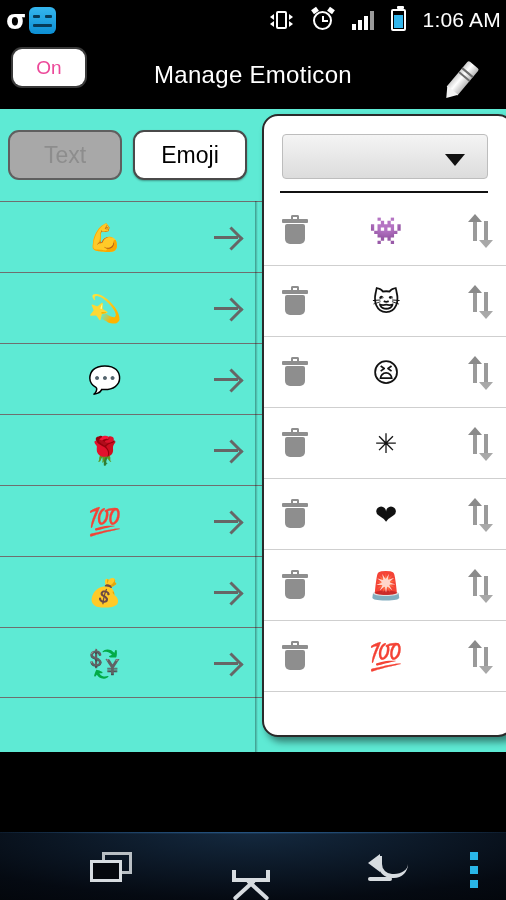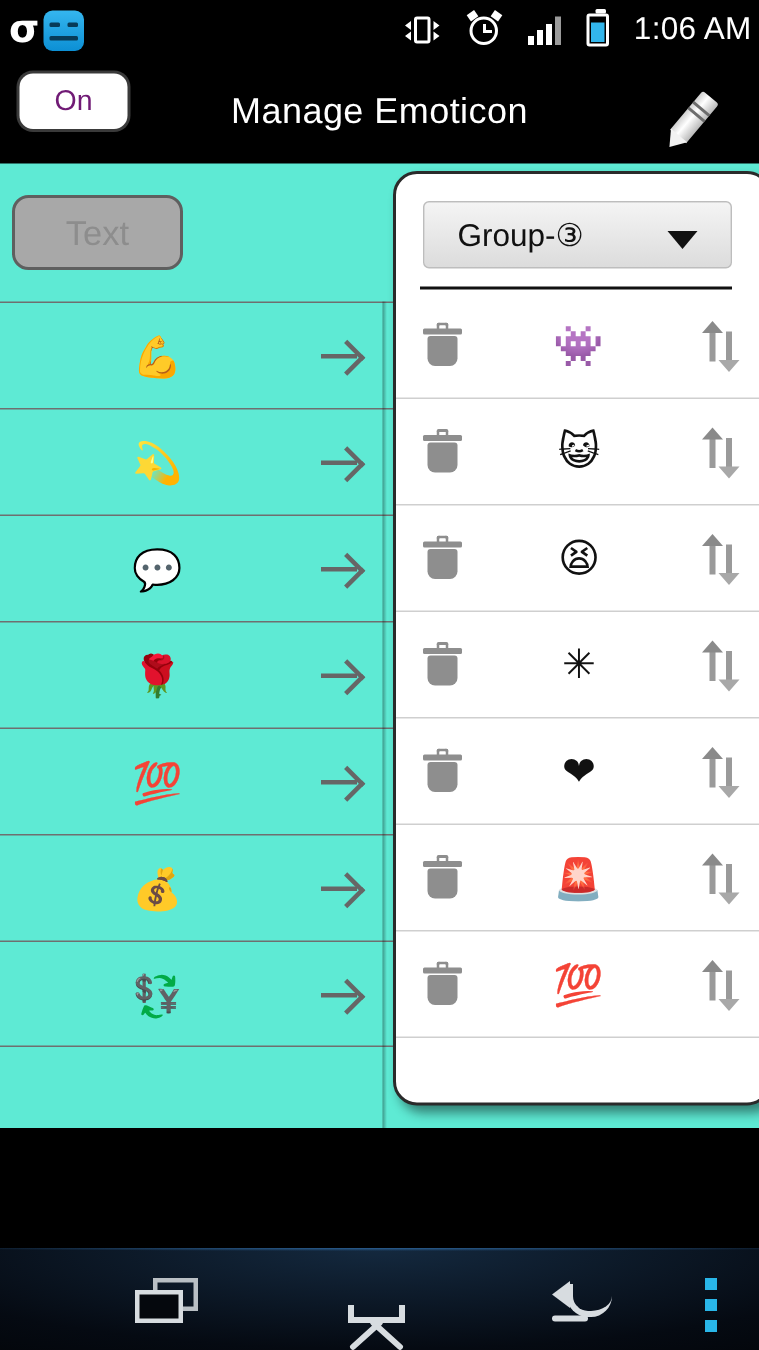--- a/index.html
+++ b/index.html
@@ -50,21 +50,21 @@
   .sig .b4{ height:19px; background:#9a9a9a; }
 
   
   .bat{ position:relative; width:15px; height:22px; border:2px solid #fff; border-radius:2px; background:#000; }
   .bat:before{ content:''; position:absolute; left:4px; top:-5px; width:7px; height:3px; background:#fff; border-radius:1px; }
   .bat i{ position:absolute; left:1px; right:1px; bottom:1px; height:72%; background:#32b6ec; display:block; }
 
   
   #actionbar{ position:absolute; left:0; top:40px; width:506px; height:69px; background:#000; }
   #on-toggle{ position:absolute; left:13px; top:9px; width:72px; height:37px; background:#fff;
-     border-radius:9px; color:#701a75; font-size:19px; display:flex; align-items:center; justify-content:center;
+     border-radius:9px; color:#ec4899; font-size:19px; display:flex; align-items:center; justify-content:center;
      box-shadow:0 0 0 2px #3a3a3a; cursor:pointer; }
   #ab-title{ position:absolute; left:0; top:0; width:506px; height:69px; display:flex;
      align-items:center; justify-content:center; color:#fff; font-size:24px; letter-spacing:.3px; }
   #edit-btn{ position:absolute; right:14px; top:16px; width:42px; height:42px; cursor:pointer; }
   .pencil{ position:absolute; left:6px; top:5px; width:14px; height:34px;
      background:linear-gradient(90deg,#cfcfcf,#fff 40%,#b9b9b9);
      transform:rotate(40deg); border-radius:2px 2px 0 0; }
   .pencil:after{ content:''; position:absolute; left:0; bottom:-9px; width:0; height:0;
      border-left:7px solid transparent; border-right:7px solid transparent; border-top:10px solid #f2f2f2; }
   .pencil i{ position:absolute; left:0; width:14px; height:2px; background:#6d6d6d; }
@@ -210,20 +210,21 @@
           <i class="r1"></i>
           <i class="r2"></i>
         </span>
     </div>
   </div>
 
   <div id="content">
 
     <div id="tabs">
       <div class="tab" id="tab-text">Text</div>
+      <div class="tab" id="tab-emoji">Emoji</div>
     </div>
 
     <div id="left-list">
         <div class="ll-row">
           <div class="glyph">💪</div>
           <div class="arrow"></div>
         </div>
         <div class="ll-row">
           <div class="glyph">💫</div>
           <div class="arrow"></div>
@@ -246,21 +247,20 @@
         </div>
         <div class="ll-row">
           <div class="glyph">💱</div>
           <div class="arrow"></div>
         </div>
       </div>
     <div id="list-edge"></div>
 
     <div id="panel">
       <div id="group-select">
-        <div id="group-label">Group-③</div>
         <div id="group-caret"></div>
       </div>
       <div id="panel-divider"></div>
       <div id="rows">
           <div class="pr">
             <div class="trash">
               <span class="hdl"></span>
               <span class="lid"></span>
               <span class="can"></span>
             </div>

